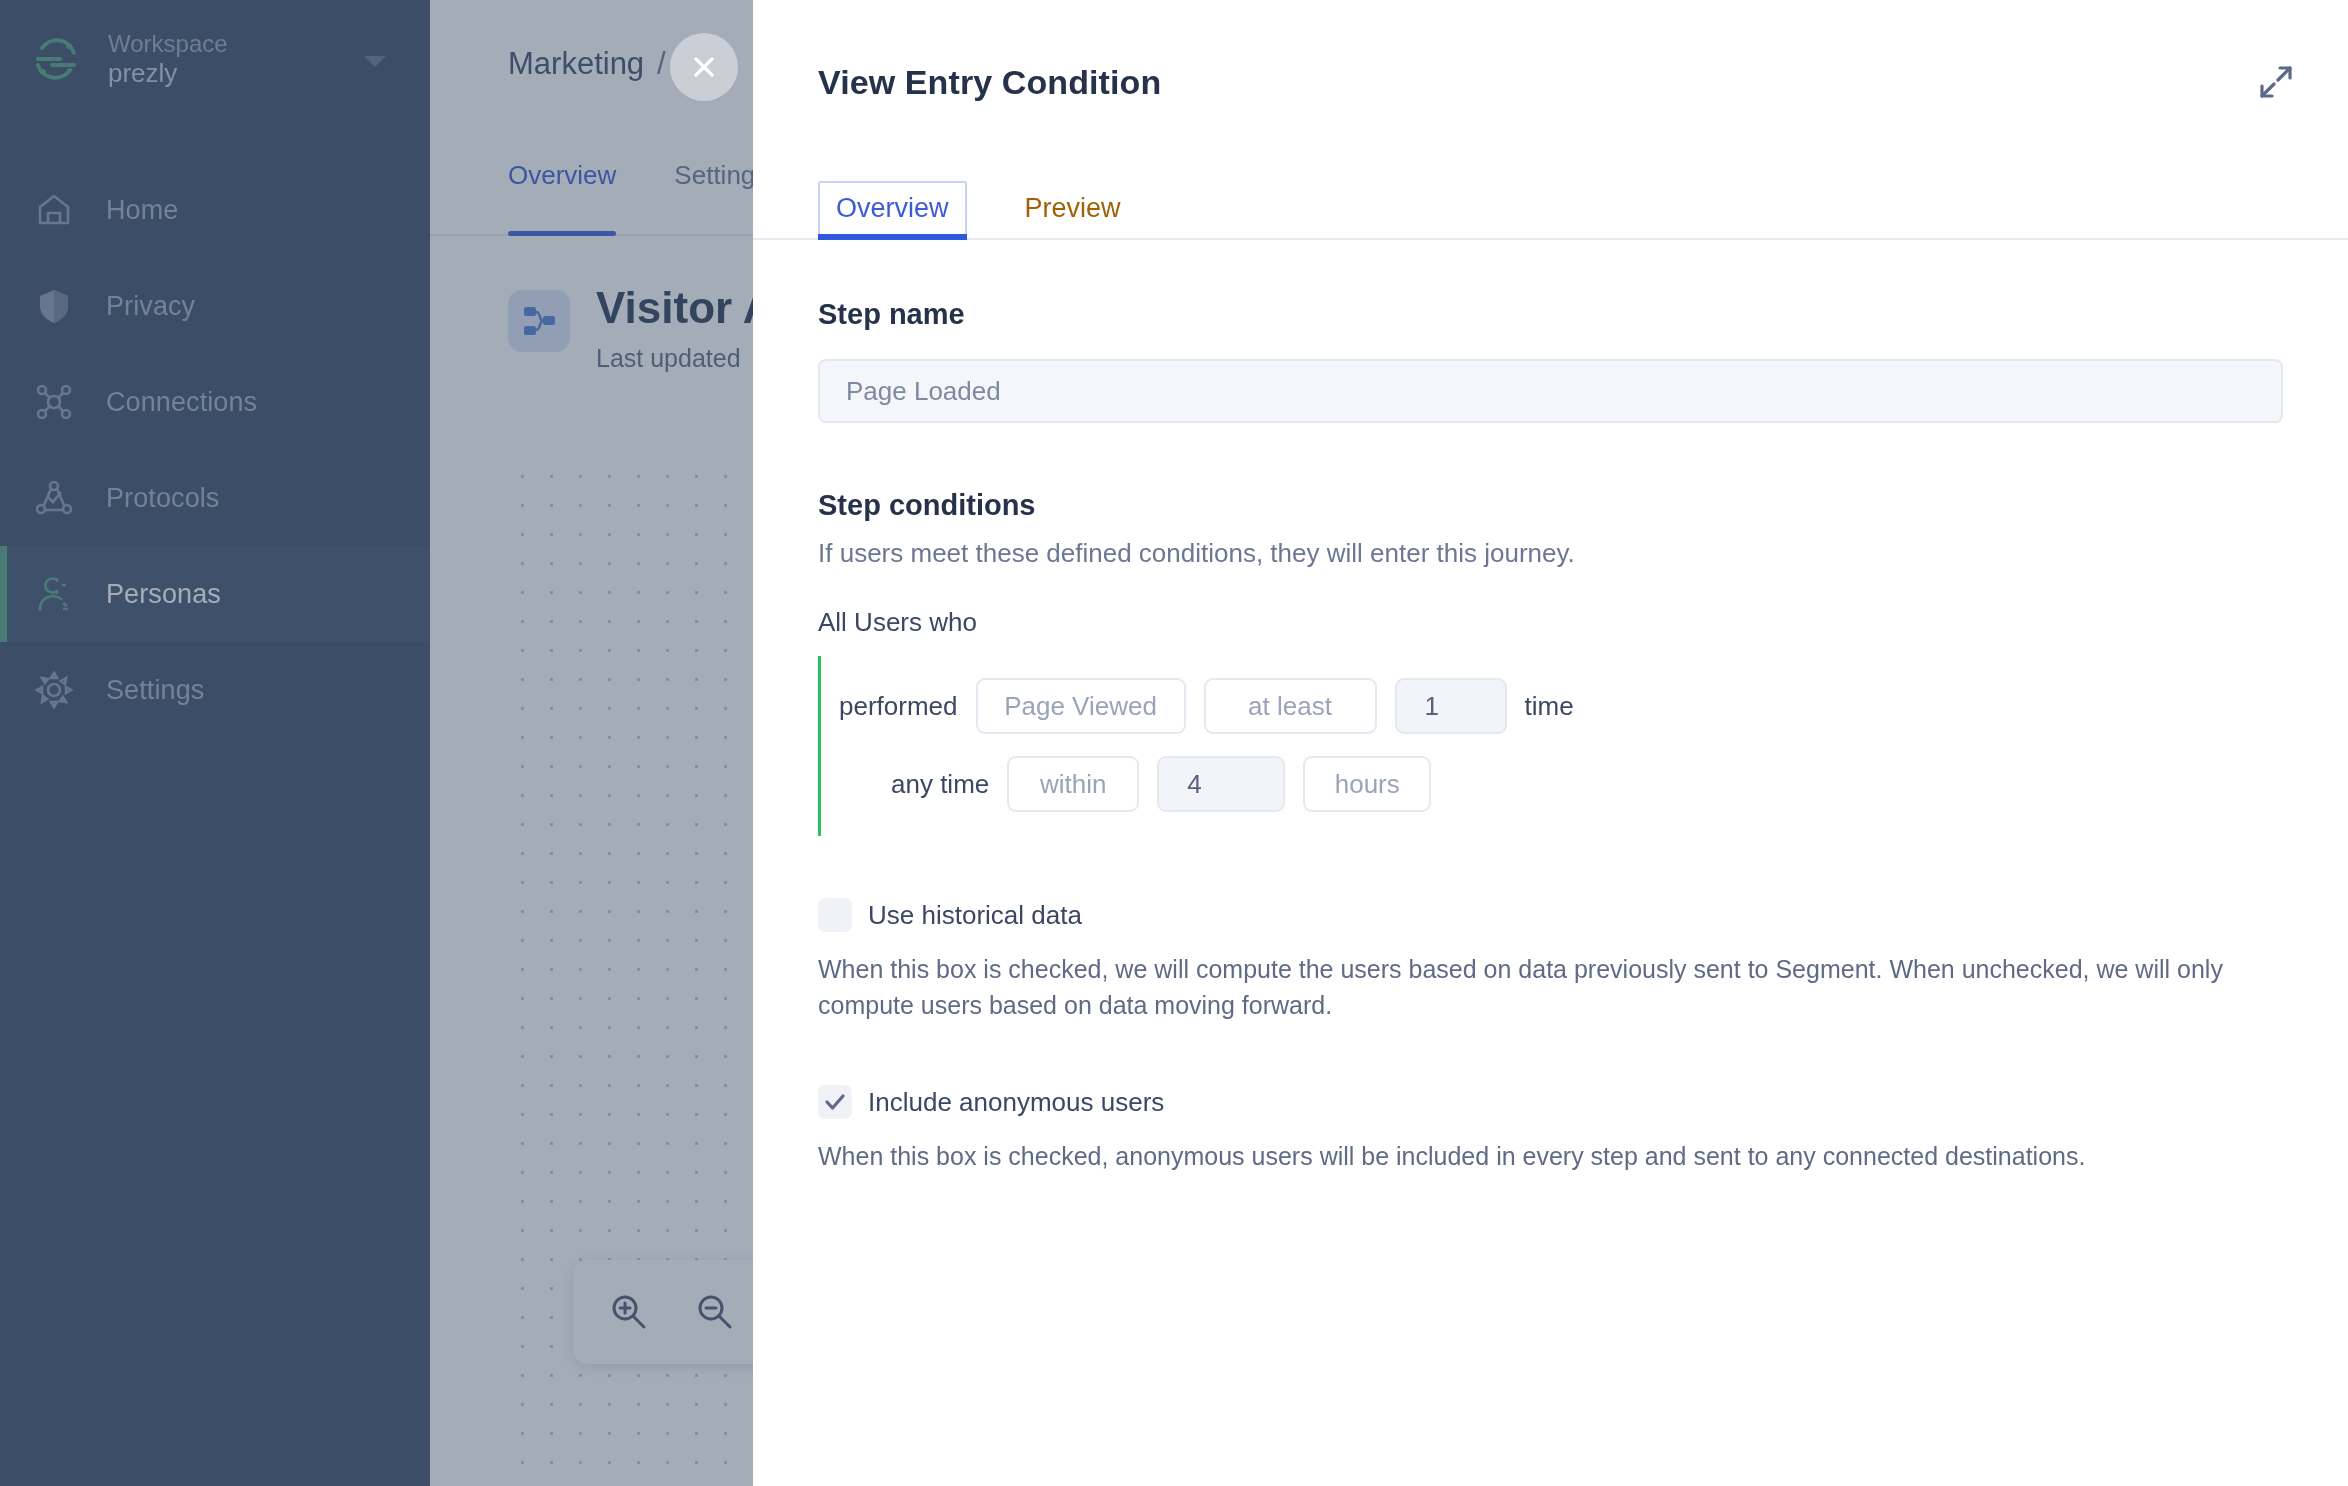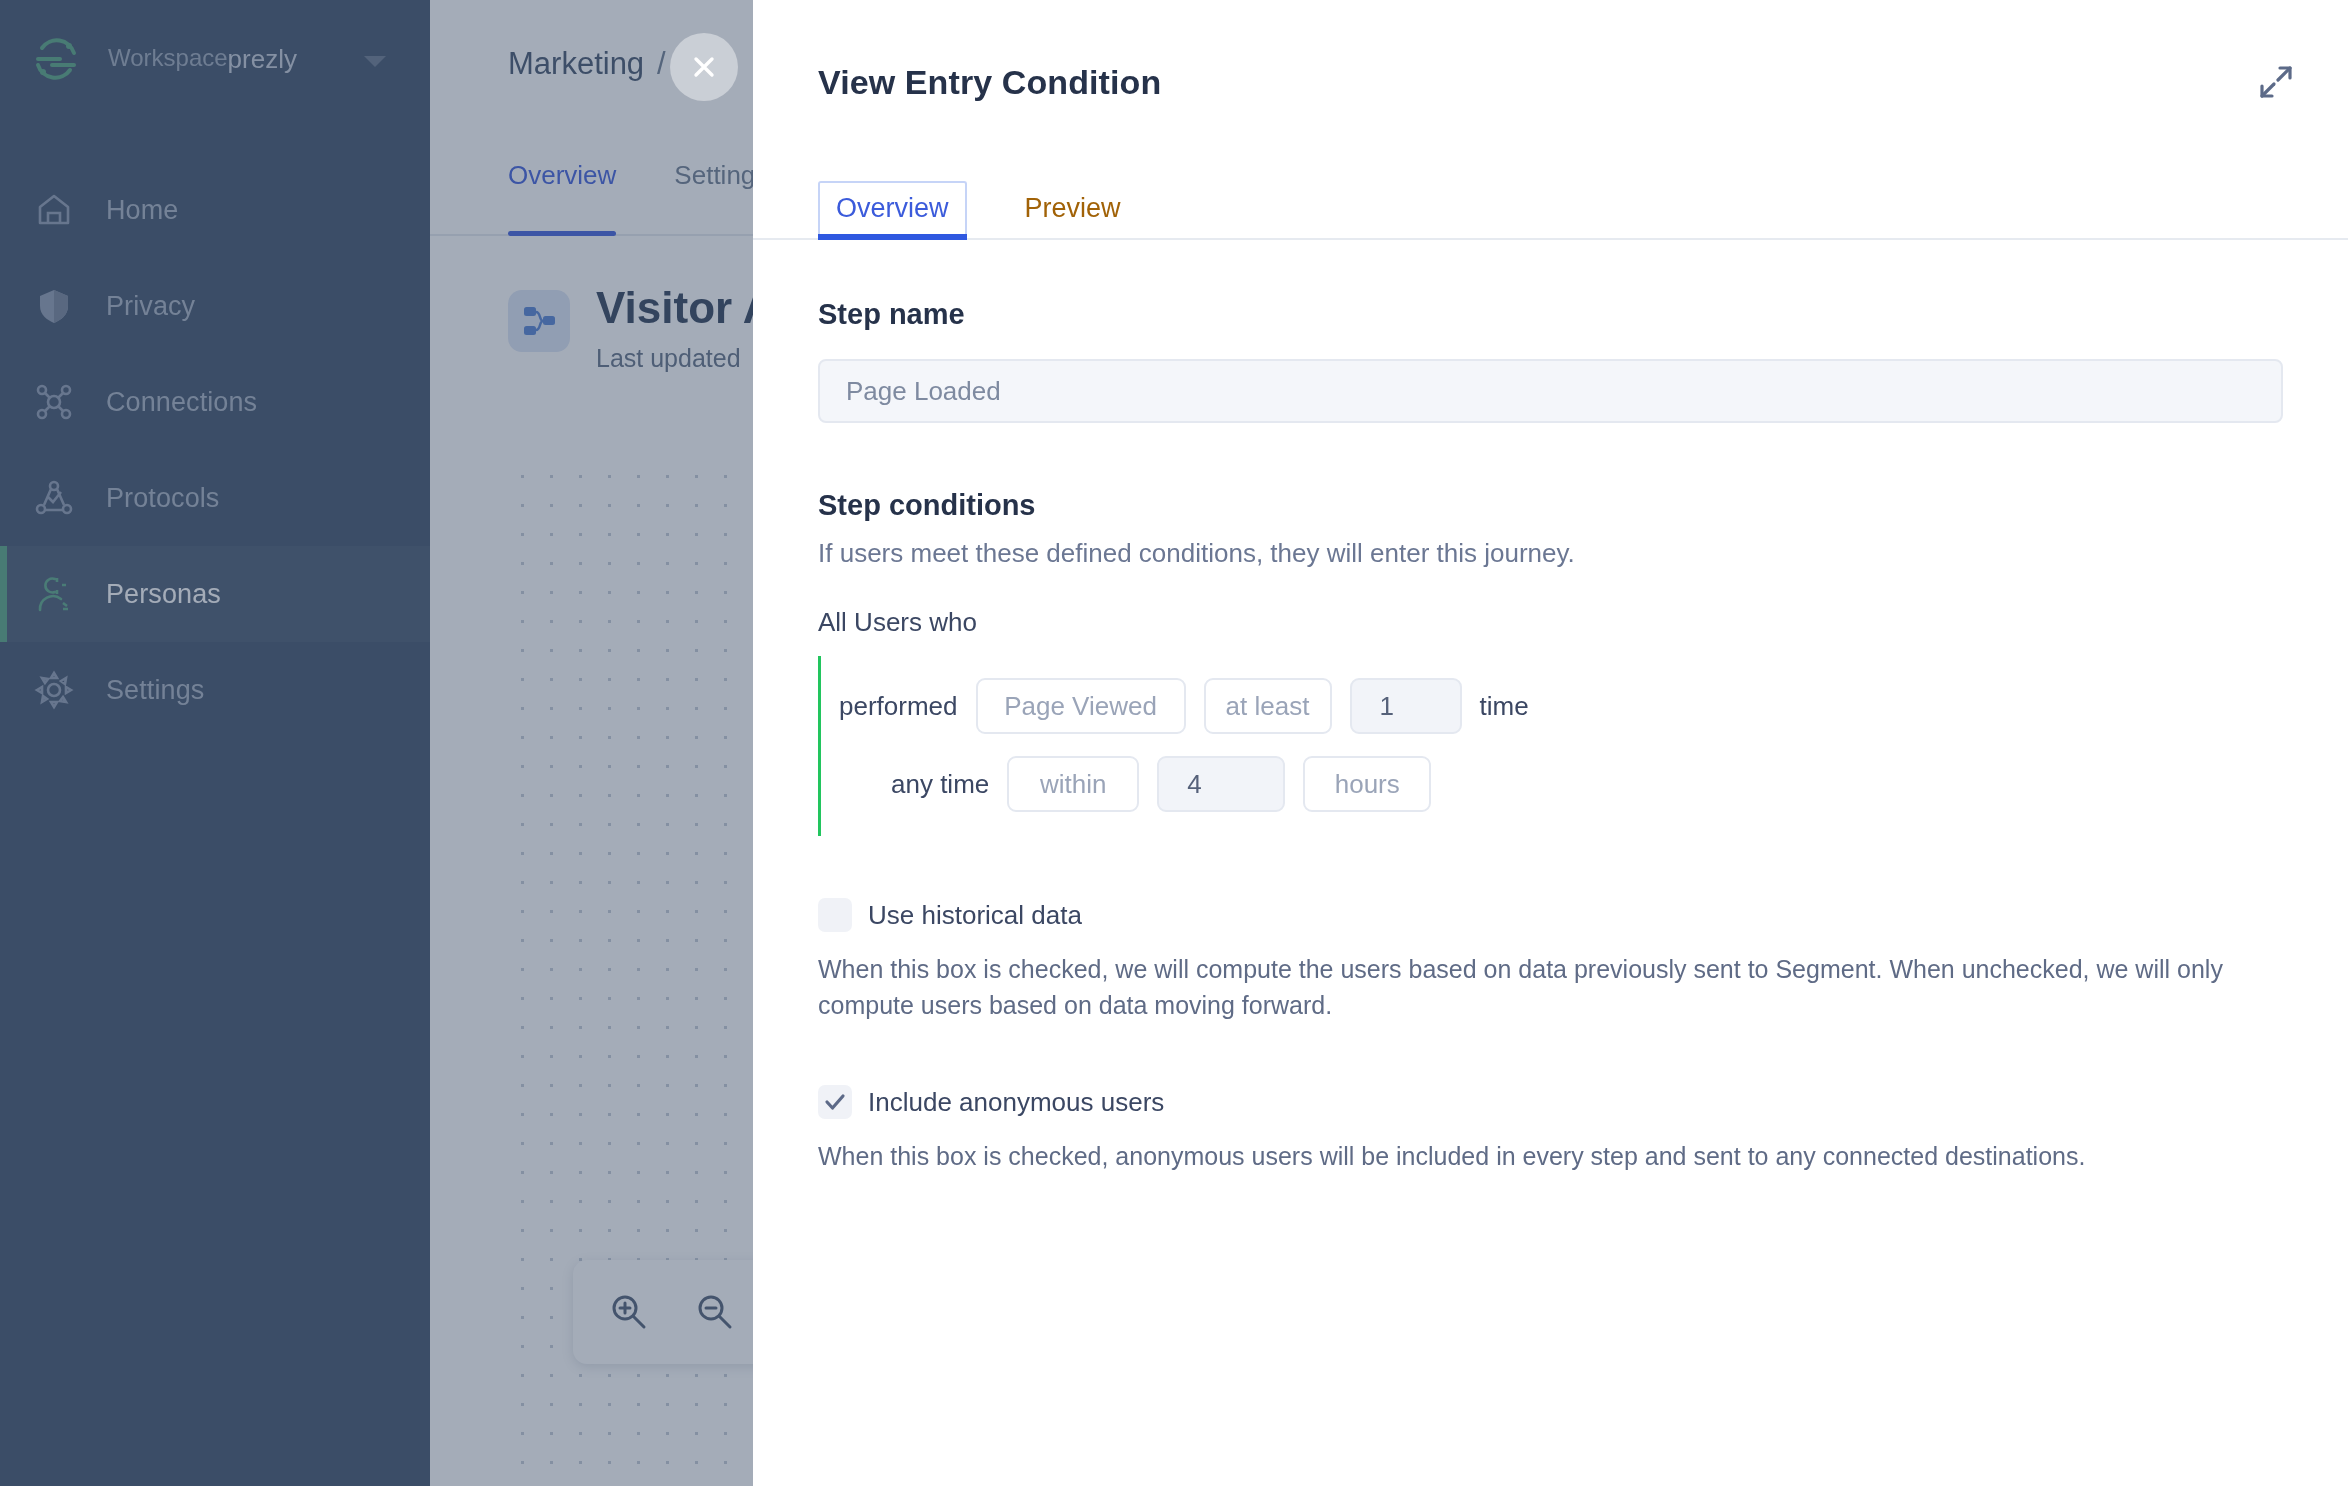--- a/index.html
+++ b/index.html
@@ -34,21 +34,21 @@
     align-items: center;
     height: 118px;
     padding: 0 34px 0 30px;
     position: relative;
   }
   .ws-logo {
     width: 52px; height: 52px;
     flex: 0 0 52px;
     margin-right: 26px;
   }
-  .ws-text { display: flex; flex-direction: row; line-height: 1.18; }
+  .ws-text { display: flex; flex-direction: column; line-height: 1.18; }
   .ws-label { font-size: 24px; color: #9aa6b8; }
   .ws-name { font-size: 26px; color: #c3cbd7; font-weight: 400; }
   .ws-caret {
     position: absolute;
     right: 44px; top: 56px;
     width: 0; height: 0;
     border-left: 11px solid transparent;
     border-right: 11px solid transparent;
     border-top: 11px solid #66758c;
   }
@@ -294,21 +294,21 @@
     color: #9aa4b8;
     cursor: pointer;
   }
   .pill.num {
     background: #f2f4f9;
     color: #56617a;
     justify-content: flex-start;
     padding-left: 28px;
   }
   .w-page   { width: 210px; }
-  .w-atleast{ width: 128px; text-align: right; }
+  .w-atleast{ width: 173px; text-align: right; }
   .w-num    { width: 112px; }
   .w-within { width: 132px; }
   .w-num2   { width: 128px; }
   .w-hours  { width: 128px; }
 
   .chk-row {
     display: flex;
     align-items: center;
     gap: 16px;
   }

